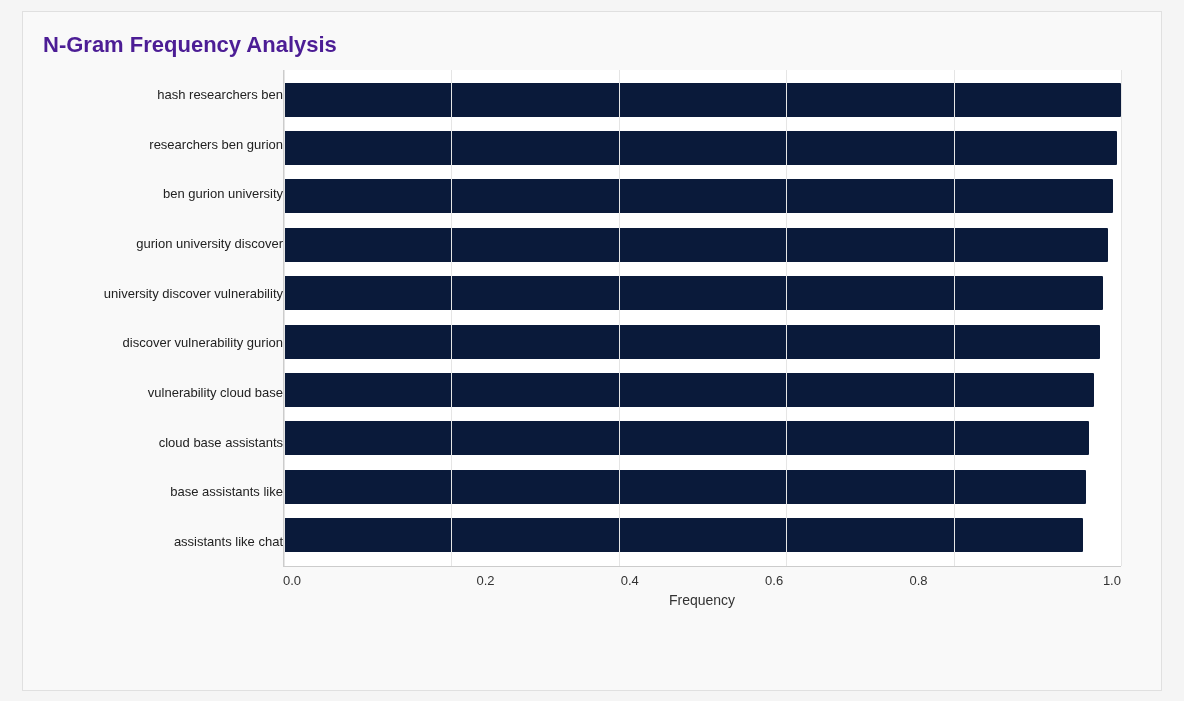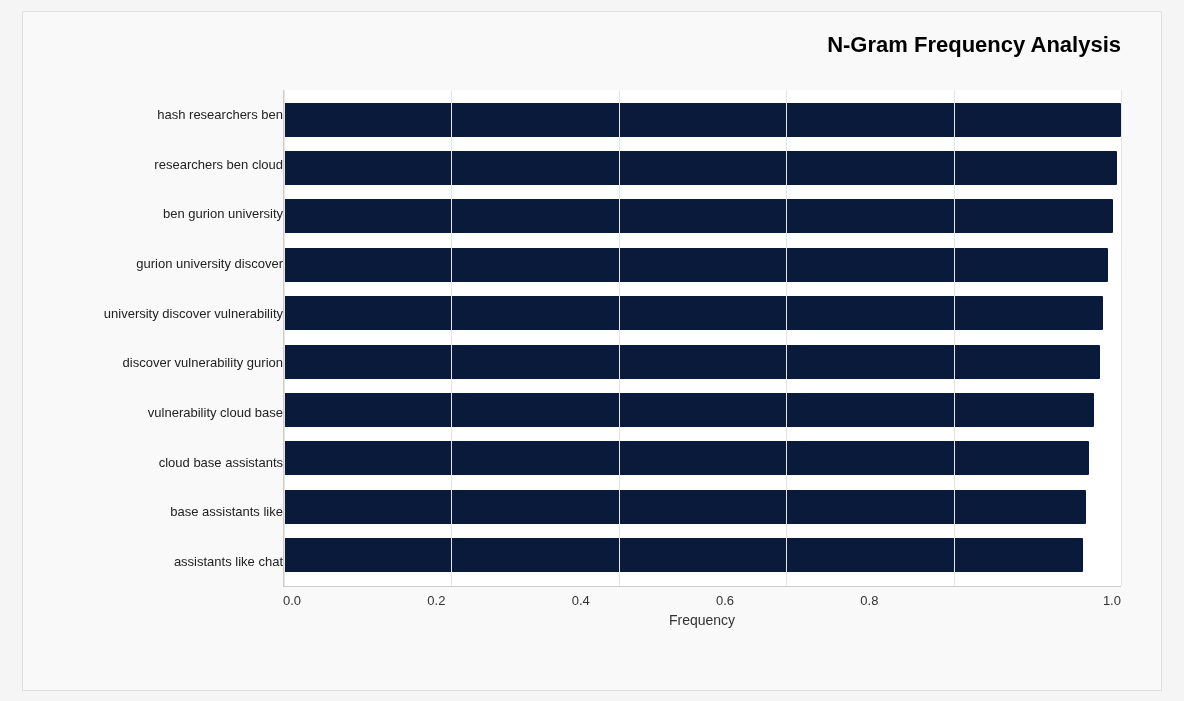--- a/index.html
+++ b/index.html
@@ -21,25 +21,25 @@
     .chart-container {
       width: 1140px;
       height: 680px;
       background: #f9f9f9;
       border: 1px solid #e0e0e0;
       padding: 20px 40px 60px 20px;
       position: relative;
     }
 
     .chart-title {
-      text-align: right;
+      text-align: left;
       font-size: 22px;
       font-weight: bold;
-      color: #000000;
-      margin-bottom: 32px;
+      color: #4c1d95;
+      margin-bottom: 12px;
     }
 
     .chart-area {
       display: flex;
       flex-direction: column;
       height: calc(100% - 60px);
       position: relative;
     }
 
     .bars-section {
@@ -94,20 +94,21 @@
       display: flex;
       flex-direction: row;
       margin-left: 240px;
       padding-top: 6px;
       position: relative;
       gap: 28px;
     }
 
     .x-tick {
       flex: 1;
+      text-align: center;
       font-size: 13px;
       color: #333;
     }
 
     .x-tick:first-child {
       text-align: left;
     }
 
     .x-tick:last-child {
       text-align: right;
@@ -143,21 +144,21 @@
 </head>
 <body>
 
 <div class="chart-container">
   <div class="chart-title">N-Gram Frequency Analysis</div>
 
   <div class="chart-area">
     <div class="bars-section">
       <div class="y-labels" id="y-labels-container">
           <div class="y-label">hash researchers ben</div>
-          <div class="y-label">researchers ben cloud</div>
+          <div class="y-label">researchers ben gurion</div>
           <div class="y-label">ben gurion university</div>
           <div class="y-label">gurion university discover</div>
           <div class="y-label">university discover vulnerability</div>
           <div class="y-label">discover vulnerability gurion</div>
           <div class="y-label">vulnerability cloud base</div>
           <div class="y-label">cloud base assistants</div>
           <div class="y-label">base assistants like</div>
           <div class="y-label">assistants like chat</div>
         </div>
       <div class="bars-plot" id="bars-plot-container">

